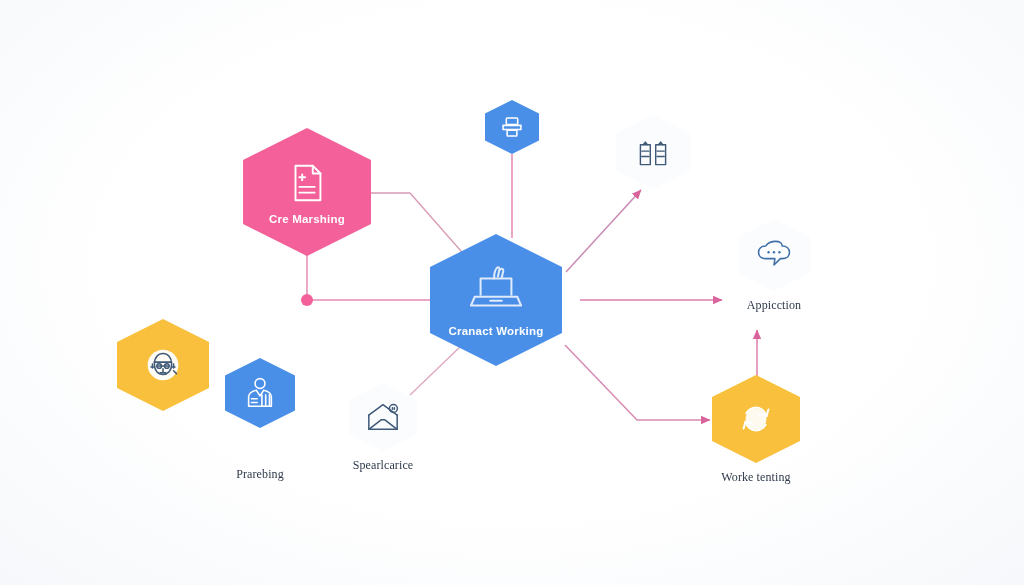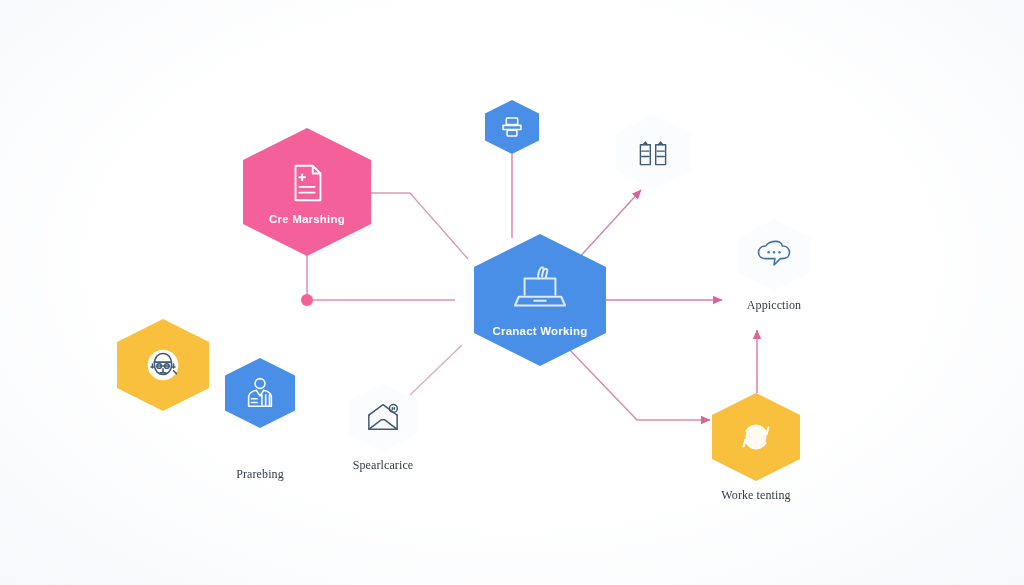--- a/index.html
+++ b/index.html
@@ -141,21 +141,21 @@
           <path d="M9.2 12 l2.3-3 2.3 3"></path>
           <path d="M7.5 19 h8 M7.5 25 h8"></path>
           <path d="M23 12 h11 v22 H23 z"></path>
           <path d="M26.2 12 l2.3-3 2.3 3"></path>
           <path d="M24.5 19 h8 M24.5 25 h8"></path>
         </svg>
       </span>
     </div>
   </div>
 
-  <div class="node" style="left:540px; top:300px;">
+  <div class="node" style="left:496px; top:300px;">
     <div class="hex" style="width:132px; height:132px; background:#4A8FE7;">
       <span class="hex-icon">
         <svg width="62" height="54" viewBox="0 0 64 56" fill="none" stroke="#DFEAFB" stroke-width="2.1" stroke-linecap="round" stroke-linejoin="round">
           <path d="M16 32 V15 h32 v17"></path>
           <path d="M30 15 c0-5 1-9 3-11 1.5-1.5 3 0 2.5 2 L34 13"></path>
           <path d="M36 6 c2-2 4-1 3.5 1.5 L38 14"></path>
           <path d="M10 34 h44 l4 9 H6 z"></path>
           <path d="M26 38 h12"></path>
         </svg>
       </span>
@@ -170,21 +170,21 @@
           <path d="M13 9 c-5 0-8 3-8 7 0 4 3 7 8 7 h10 l-1 7 7-7 h2 c5 0 8-3 8-7 0-4-3-7-8-7 0-3-3-5-7-5 -5 0-9 2-11 5 z"></path>
           <circle cx="16" cy="16" r="1.3" fill="#3F6FA8" stroke="none"></circle>
           <circle cx="22" cy="16" r="1.3" fill="#3F6FA8" stroke="none"></circle>
           <circle cx="28" cy="16" r="1.3" fill="#3F6FA8" stroke="none"></circle>
         </svg>
       </span>
     </div>
     <div class="out-label">Appicction</div>
   </div>
 
-  <div class="node" style="left:756px; top:448px;justify-content:flex-end;">
+  <div class="node" style="left:756px; top:430px;justify-content:flex-end;">
     <div class="hex" style="width:88px; height:88px; background:#F8C03C;">
       <span class="hex-icon">
         <svg width="44" height="44" viewBox="0 0 46 46" fill="none" stroke="#ffffff" stroke-width="2.1" stroke-linecap="round" stroke-linejoin="round">
           <circle cx="23" cy="23" r="11" fill="#FFFFFF" stroke="none" opacity="0.92"></circle>
           <path d="M34 20 a12 12 0 0 0-11-9 a12 12 0 0 0-10 6" stroke="#ffffff"></path>
           <path d="M12 26 a12 12 0 0 0 11 9 a12 12 0 0 0 10-6" stroke="#ffffff"></path>
           <path d="M36 13 l-2 7 -7-2" stroke="#ffffff"></path>
           <path d="M10 33 l2-7 7 2" stroke="#ffffff"></path>
         </svg>
       </span>

